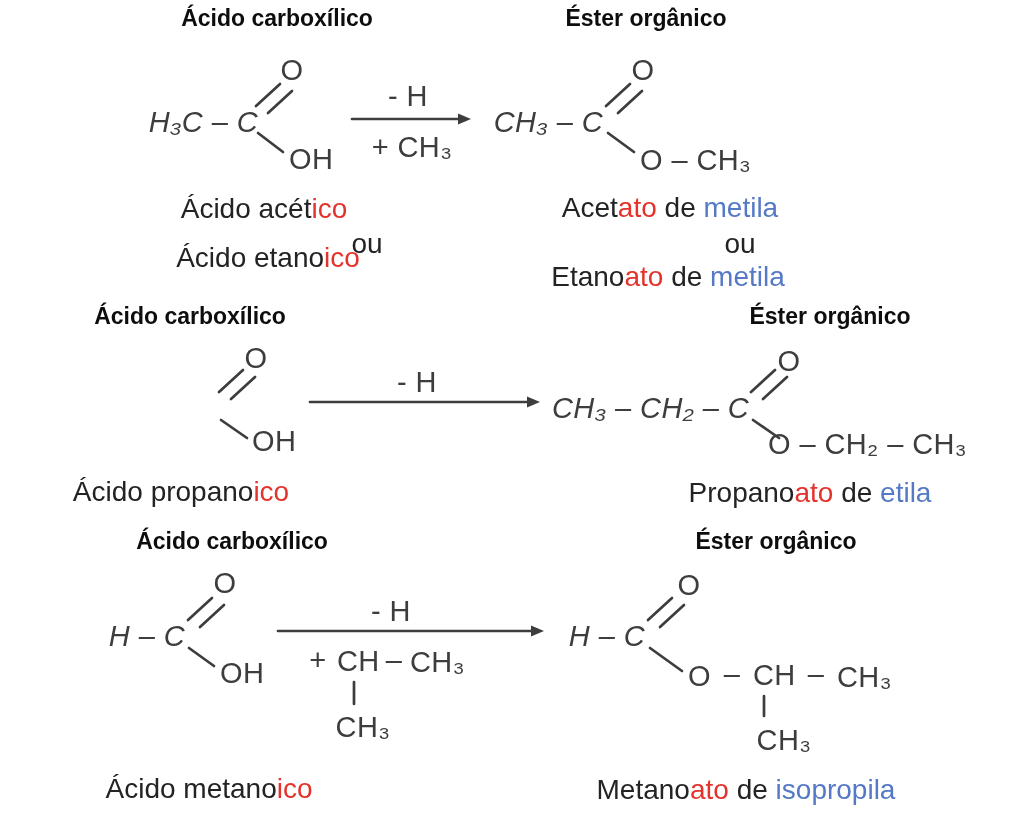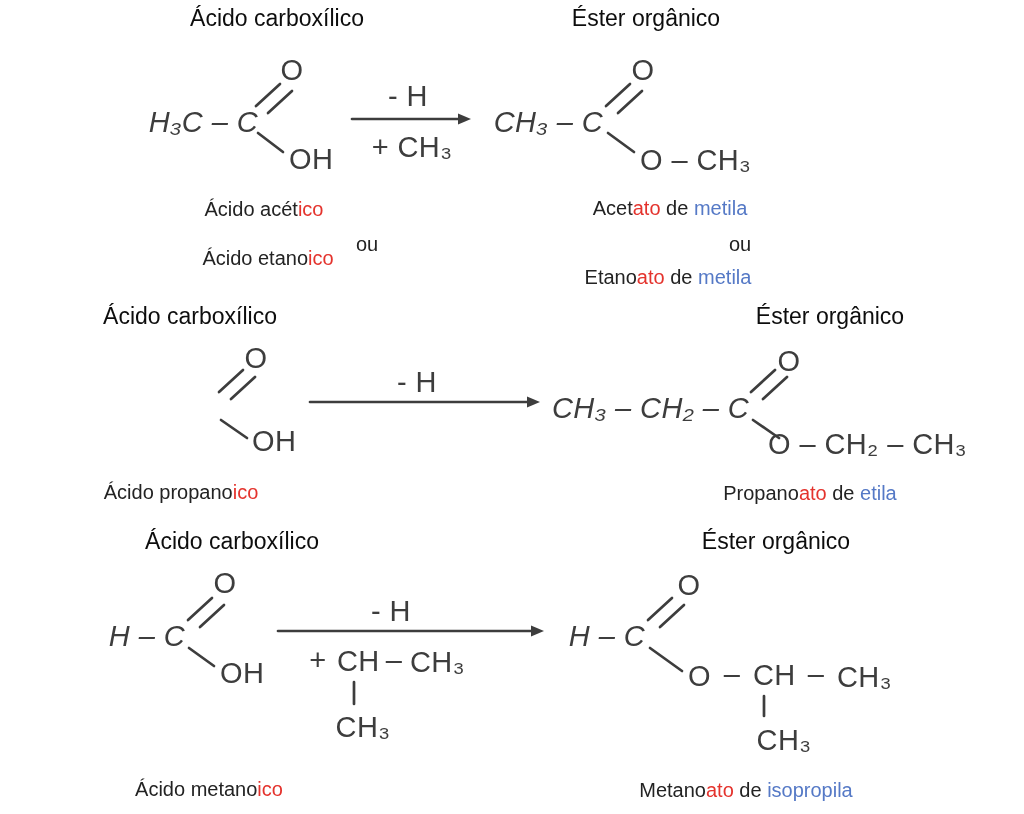--- a/index.html
+++ b/index.html
@@ -4,22 +4,22 @@
 <style>
   html,body{margin:0;padding:0;background:#fff;}
   #canvas{
     position:relative;width:1024px;height:814px;background:#ffffff;
     font-family:"Liberation Sans","DejaVu Sans",sans-serif;overflow:hidden;
   }
   .pos{position:absolute;line-height:1;white-space:pre;}
   .c{transform:translate(-50%,-50%);}
   .rt{transform:translateY(-50%);font-style:italic;}
   .lt{transform:translateY(-50%);}
-  .t{font-weight:normal;font-size:23px;color:#0d0d0d;}
-  .lbl{font-size:20px;color:#232323;}
+  .t{font-weight:bold;font-size:23px;color:#0d0d0d;}
+  .lbl{font-size:28px;color:#232323;}
   .f{font-size:29px;color:#3d3d3d;letter-spacing:0.4px;}
   .red{color:#e4332d;}
   .blue{color:#5579c6;}
   svg.bonds{position:absolute;left:0;top:0;}
   svg.bonds line{stroke:#3d3d3d;stroke-width:2.7;stroke-linecap:round;}
   svg.bonds polygon{fill:#3d3d3d;}
 </style>
 </head>
 <body>
 

